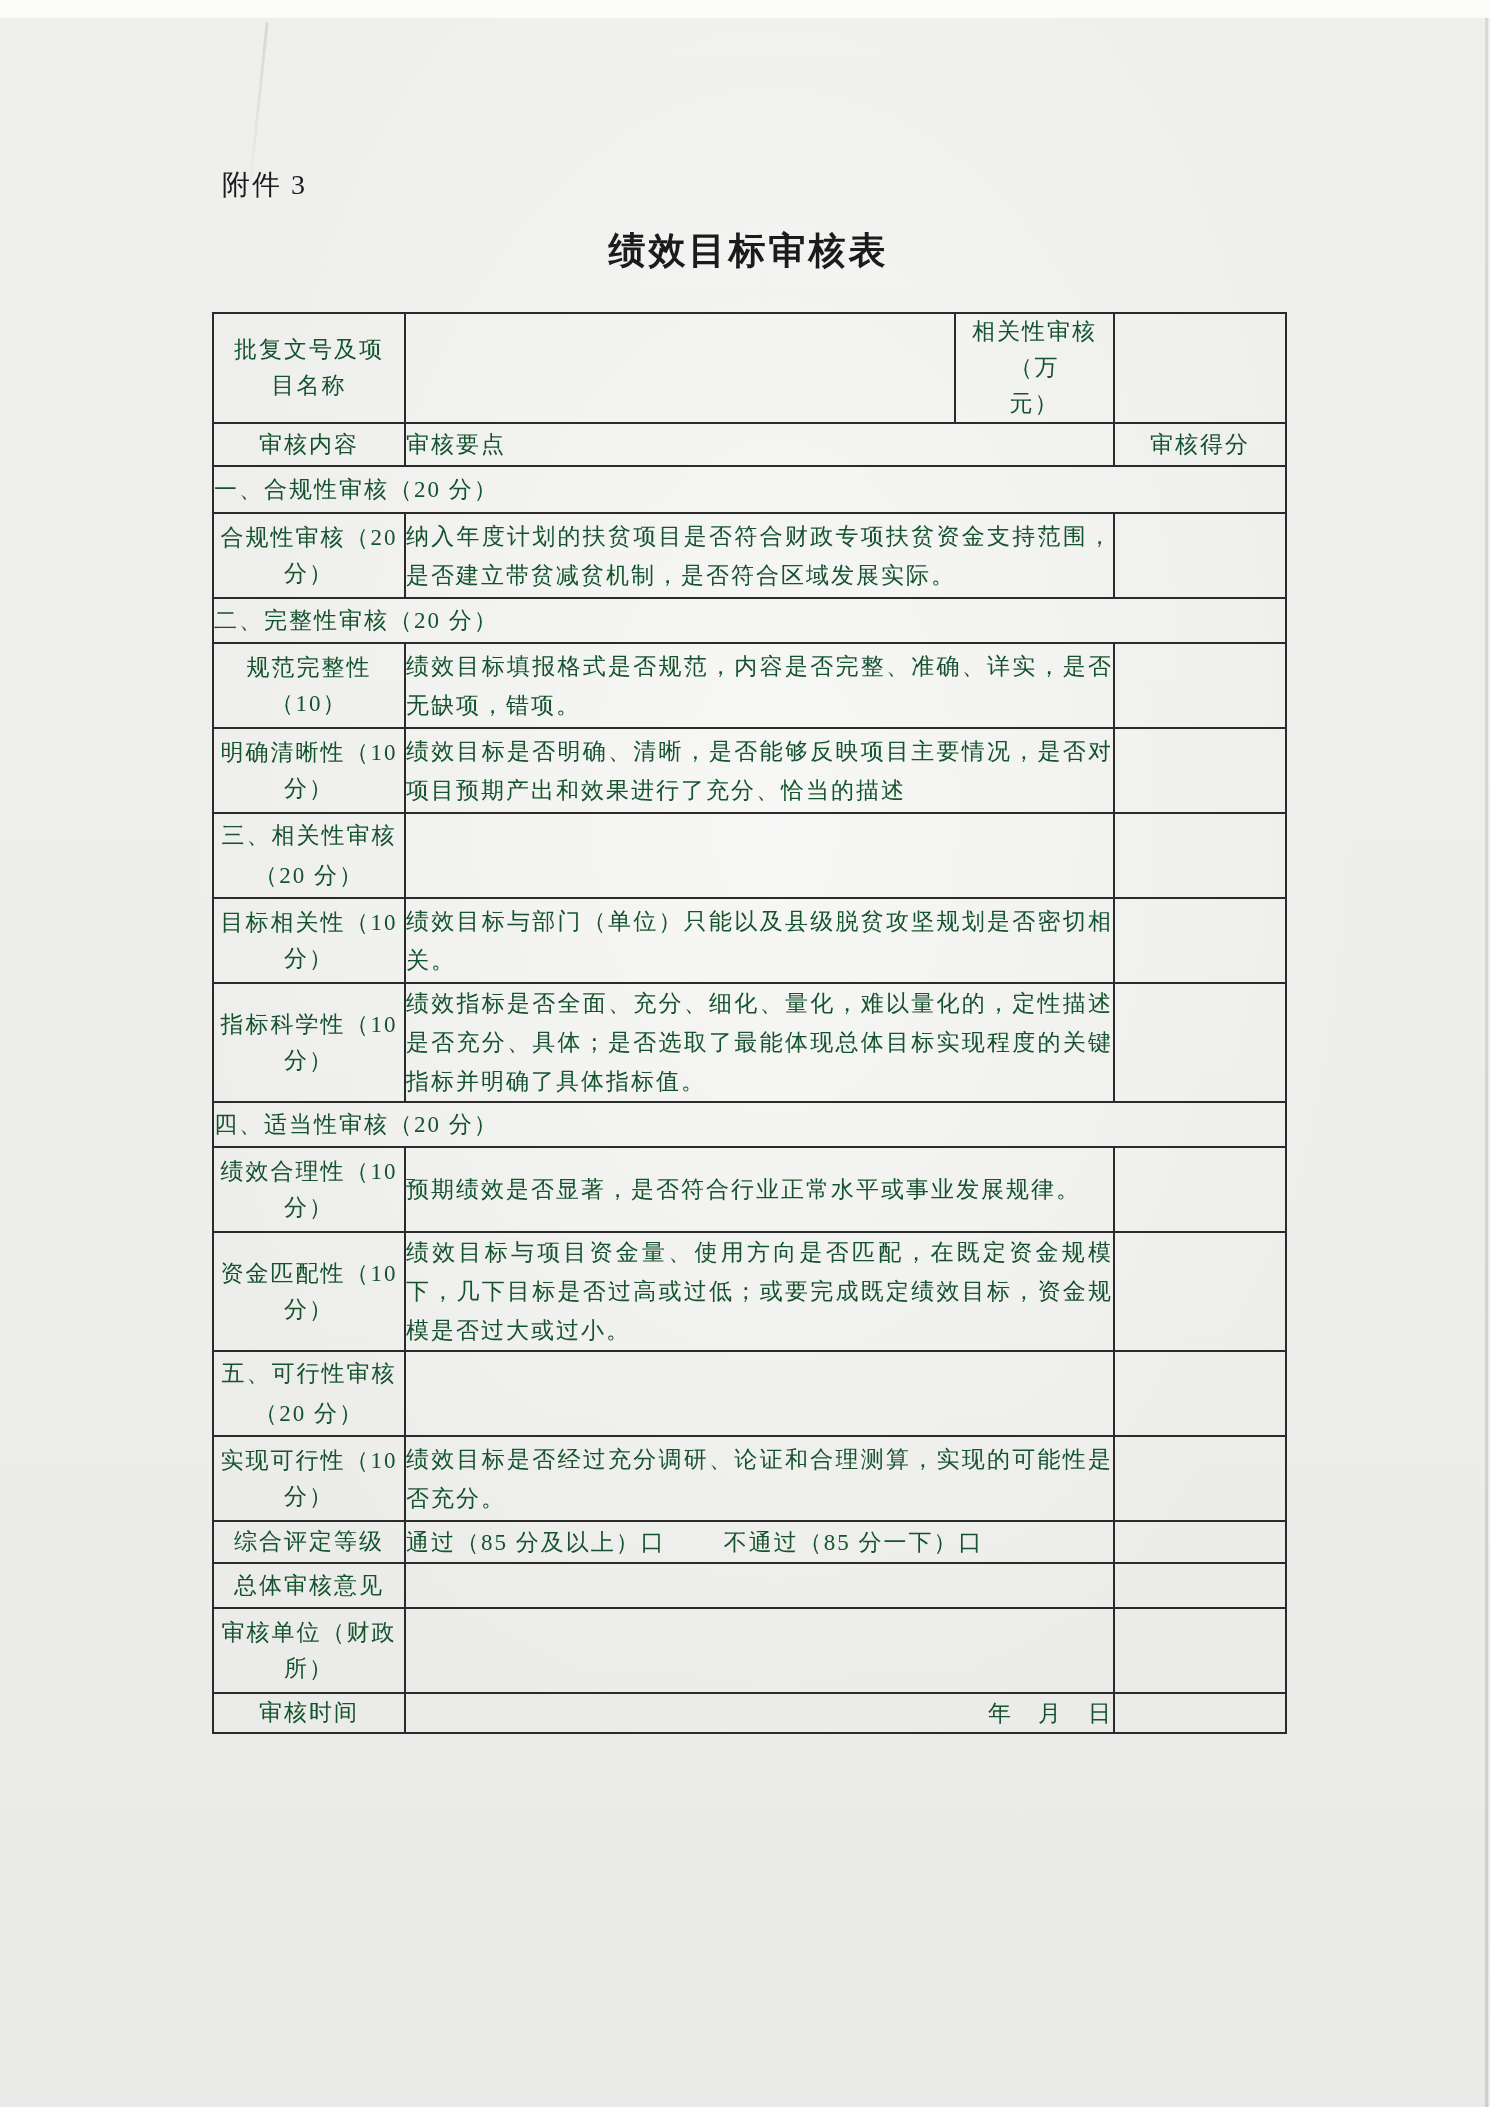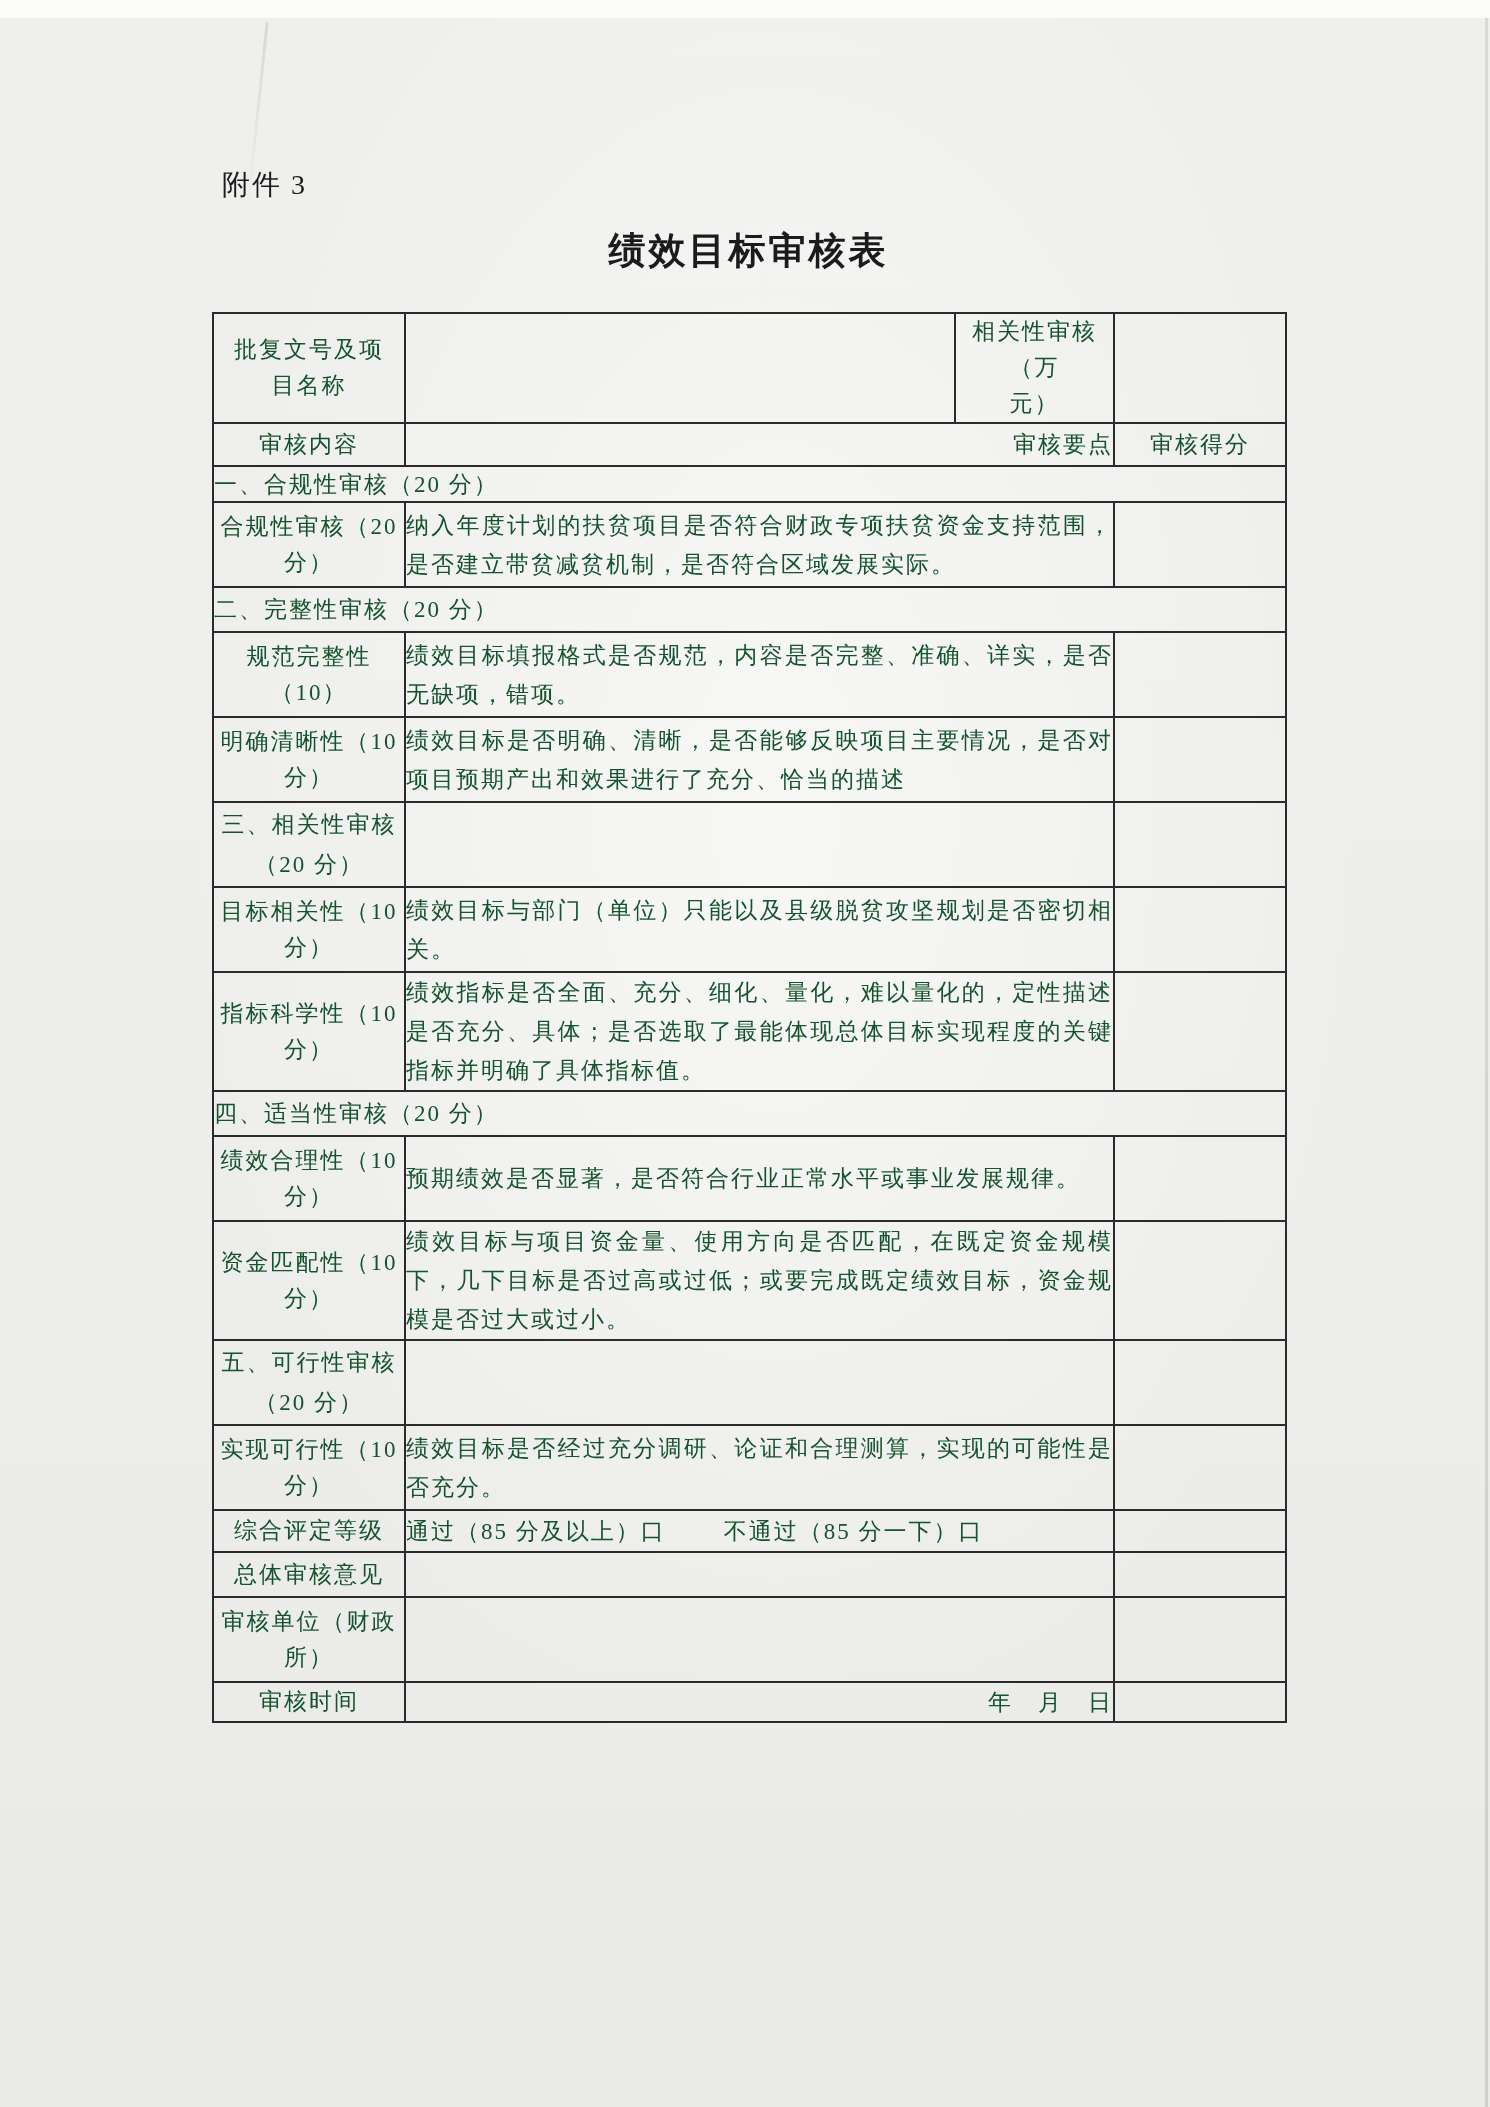--- a/index.html
+++ b/index.html
@@ -45,30 +45,30 @@
     font-size:23px;
     letter-spacing:2px;
     color:#14532d;
   }
   table.review td{
     border:2px solid #2b2b2b;
     vertical-align:middle;
     padding:0;
     overflow:hidden;
   }
-  .h78{height:78px}.h43{height:43px}.h47{height:36px}.h85{height:85px}
+  .h78{height:78px}.h43{height:43px}.h47{height:47px}.h85{height:85px}
   .h45{height:45px}.h125{height:95px}.h105{height:105px}.h42{height:42px}
   .h40{height:40px}
   td.lab{
     text-align:center;
     white-space:pre-line;
     line-height:36px;
   }
   td.hdr{text-align:center;}
-  td.hdr-points{text-align:right;padding-right:160px;}
+  td.hdr-points{text-align:left;padding-right:160px;}
   td.pts{
     text-align:justify;
     padding:6px 12px 6px 12px;
     line-height:39px;
   }
   td.sec{
     text-align:left;
     padding-left:14px;
   }
   td.sub{

